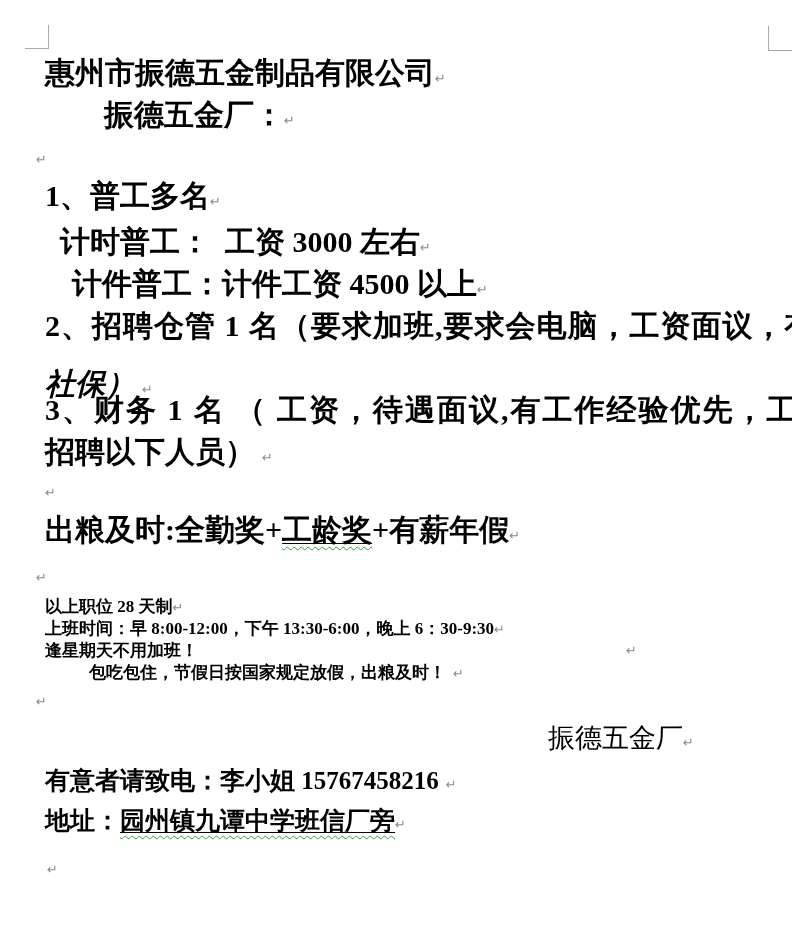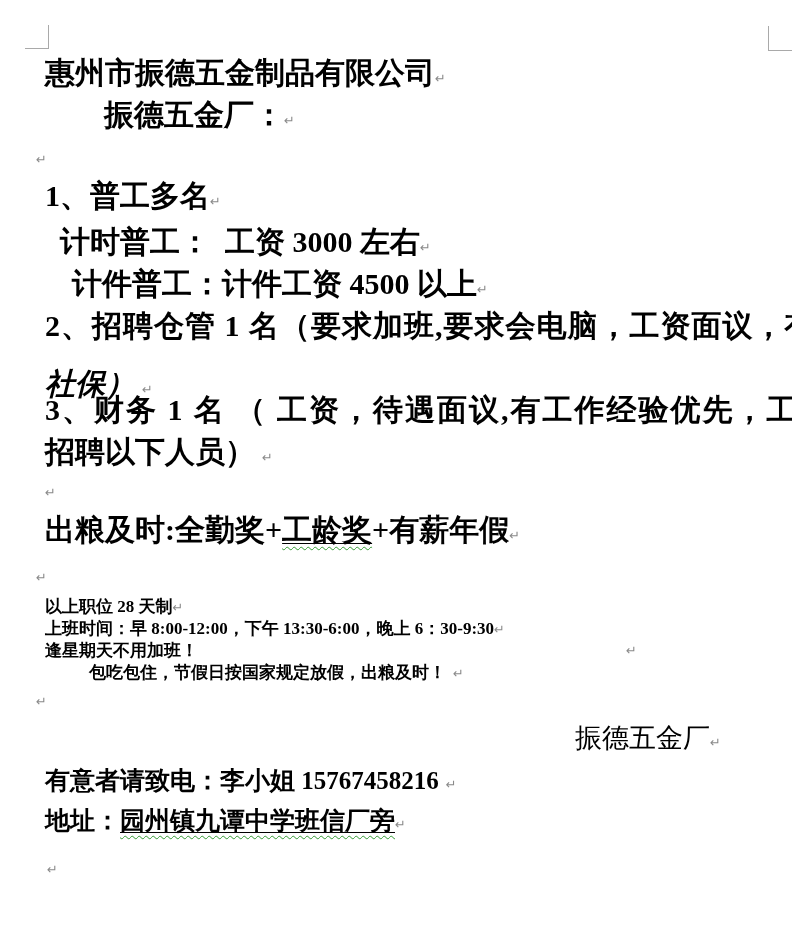--- a/index.html
+++ b/index.html
@@ -68,19 +68,19 @@
 <div class="abs sm" style="left:45px;top:592px;"><span>以上职位 28 天制</span><span class="pilcrow">↵</span></div>
 
 <div class="abs sm" style="left:45px;top:614px;"><span>上班时间：早 8:00-12:00，下午 13:30-6:00，晚上 6：30-9:30</span><span class="pilcrow">↵</span></div>
 
 <div class="abs sm split" style="left:45px;top:636px;"><span>逢星期天不用加班！</span><span class="pilcrow">↵</span></div>
 
 <div class="abs sm" style="left:45px;top:658px;margin-left:44px;"><span>包吃包住，节假日按国家规定放假，出粮及时！</span><span class="pilcrow gap">↵</span></div>
 
 <div class="abs" style="left:36px;top:692px;"><span class="pilcrow">↵</span></div>
 
-<div class="abs sig" style="left:575px;top:722px;"><span>振德五金厂</span><span class="pilcrow">↵</span></div>
+<div class="abs sig" style="left:548px;top:722px;"><span>振德五金厂</span><span class="pilcrow">↵</span></div>
 
 <div class="abs md" style="left:45px;top:766px;"><span>有意者请致电：李小姐 15767458216</span><span class="pilcrow gap">↵</span></div>
 
 <div class="abs md" style="left:45px;top:806px;"><span>地址：</span><span class="wavy"><span class="solidline">园州镇九谭中学班信厂旁</span></span><span class="pilcrow">↵</span></div>
 
 <div class="abs" style="left:47px;top:860px;"><span class="pilcrow">↵</span></div>
 
 </body></html>

